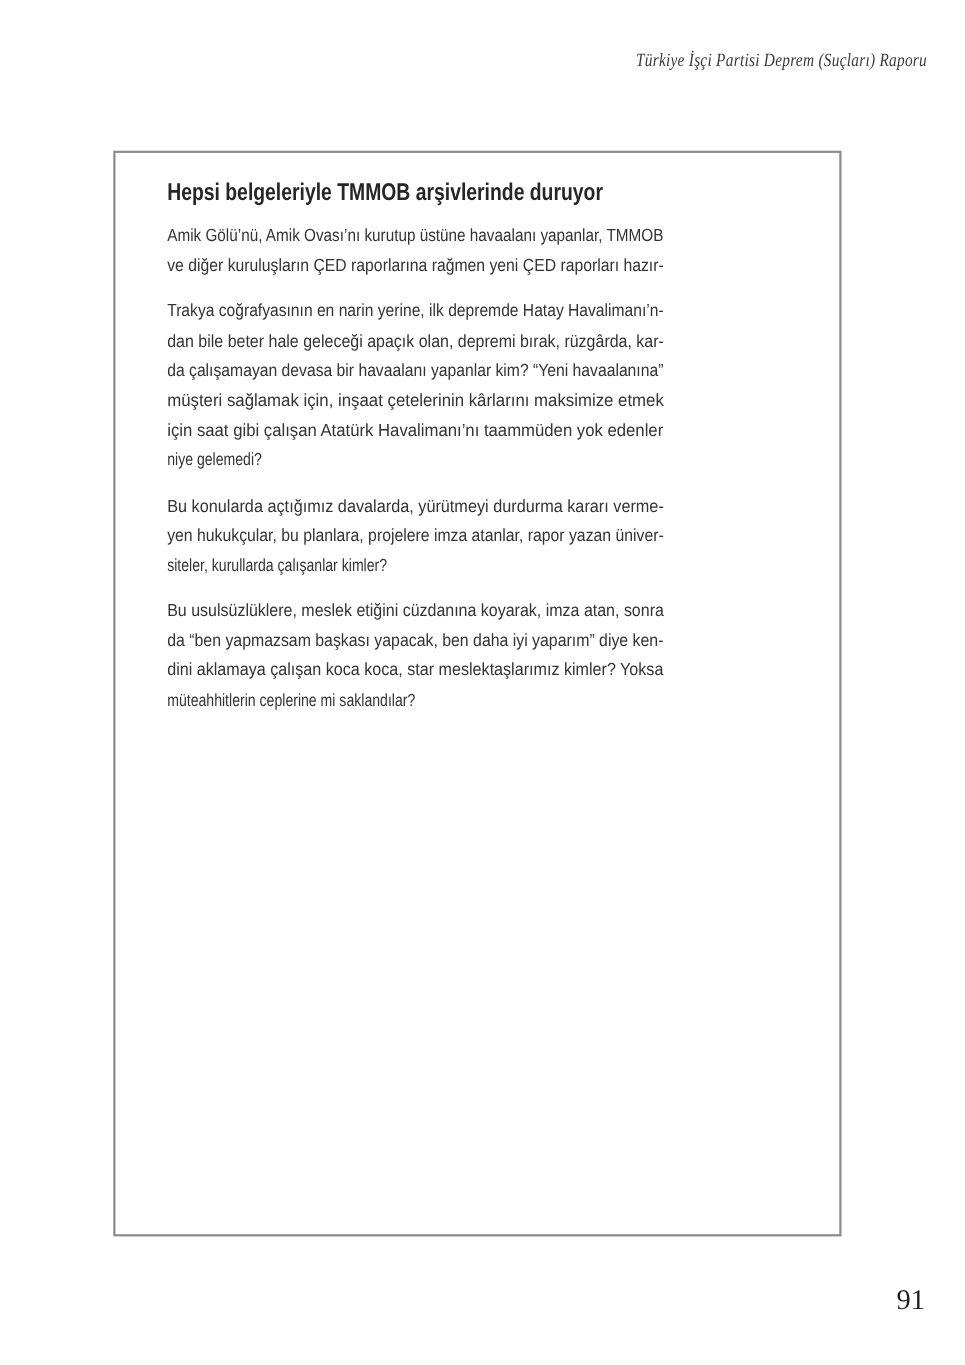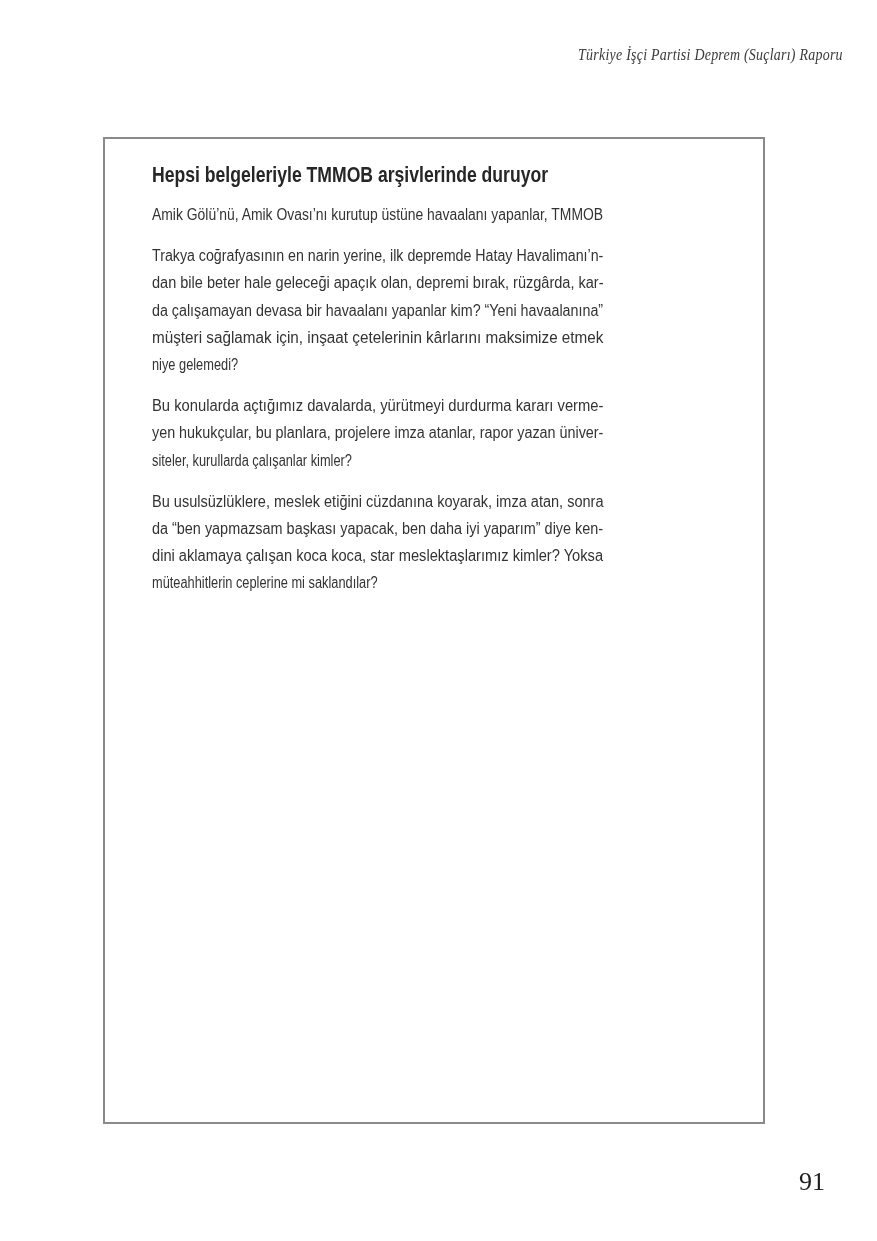--- a/index.html
+++ b/index.html
@@ -63,21 +63,21 @@
     color: var(--body-text, #333333);
   }
   .line-inner {
     display: inline-block;
     white-space: nowrap;
     transform-origin: 0 50%;
   }
   .page-number {
     position: absolute;
     top: 1167px;
-    right: 52px;
+    right: 36px;
     font-family: "Liberation Serif", serif;
     font-size: 26px;
     color: var(--page-number-text, #1f1f1f);
   }
 </style>
 </head>
 <body>
 
 <div class="page">
 
@@ -85,26 +85,28 @@
     <span class="running-header-text">Türkiye İşçi Partisi Deprem (Suçları) Raporu</span>
   </div>
 
   <div class="content-box">
     <h1 class="box-heading">
       <span class="heading-inner">Hepsi belgeleriyle TMMOB arşivlerinde duruyor</span>
     </h1>
     <div id="paragraphs">
         <div class="paragraph">
           <div class="line"><span class="line-inner" style="transform: scaleX(0.869029);">Amik Gölü’nü, Amik Ovası’nı kurutup üstüne havaalanı yapanlar, TMMOB</span></div>
+          <div class="line"><span class="line-inner" style="transform: scaleX(0.895238);">ve diğer kuruluşların ÇED raporlarına rağmen yeni ÇED raporları hazır-</span></div>
         </div>
         <div class="paragraph">
           <div class="line"><span class="line-inner" style="transform: scaleX(0.888189);">Trakya coğrafyasının en narin yerine, ilk depremde Hatay Havalimanı’n-</span></div>
           <div class="line"><span class="line-inner" style="transform: scaleX(0.908213);">dan bile beter hale geleceği apaçık olan, depremi bırak, rüzgârda, kar-</span></div>
           <div class="line"><span class="line-inner" style="transform: scaleX(0.892405);">da çalışamayan devasa bir havaalanı yapanlar kim? “Yeni havaalanına”</span></div>
           <div class="line"><span class="line-inner" style="transform: scaleX(0.954315);">müşteri sağlamak için, inşaat çetelerinin kârlarını maksimize etmek</span></div>
+          <div class="line"><span class="line-inner" style="transform: scaleX(0.949495);">için saat gibi çalışan Atatürk Havalimanı’nı taammüden yok edenler</span></div>
           <div class="line last-line"><span class="line-inner" style="transform: scaleX(0.8);">niye gelemedi?</span></div>
         </div>
         <div class="paragraph">
           <div class="line"><span class="line-inner" style="transform: scaleX(0.923077);">Bu konularda açtığımız davalarda, yürütmeyi durdurma kararı verme-</span></div>
           <div class="line"><span class="line-inner" style="transform: scaleX(0.896661);">yen hukukçular, bu planlara, projelere imza atanlar, rapor yazan üniver-</span></div>
           <div class="line last-line"><span class="line-inner" style="transform: scaleX(0.8);">siteler, kurullarda çalışanlar kimler?</span></div>
         </div>
         <div class="paragraph">
           <div class="line"><span class="line-inner" style="transform: scaleX(0.908213);">Bu usulsüzlüklere, meslek etiğini cüzdanına koyarak, imza atan, sonra</span></div>
           <div class="line"><span class="line-inner" style="transform: scaleX(0.900958);">da “ben yapmazsam başkası yapacak, ben daha iyi yaparım” diye ken-</span></div>

